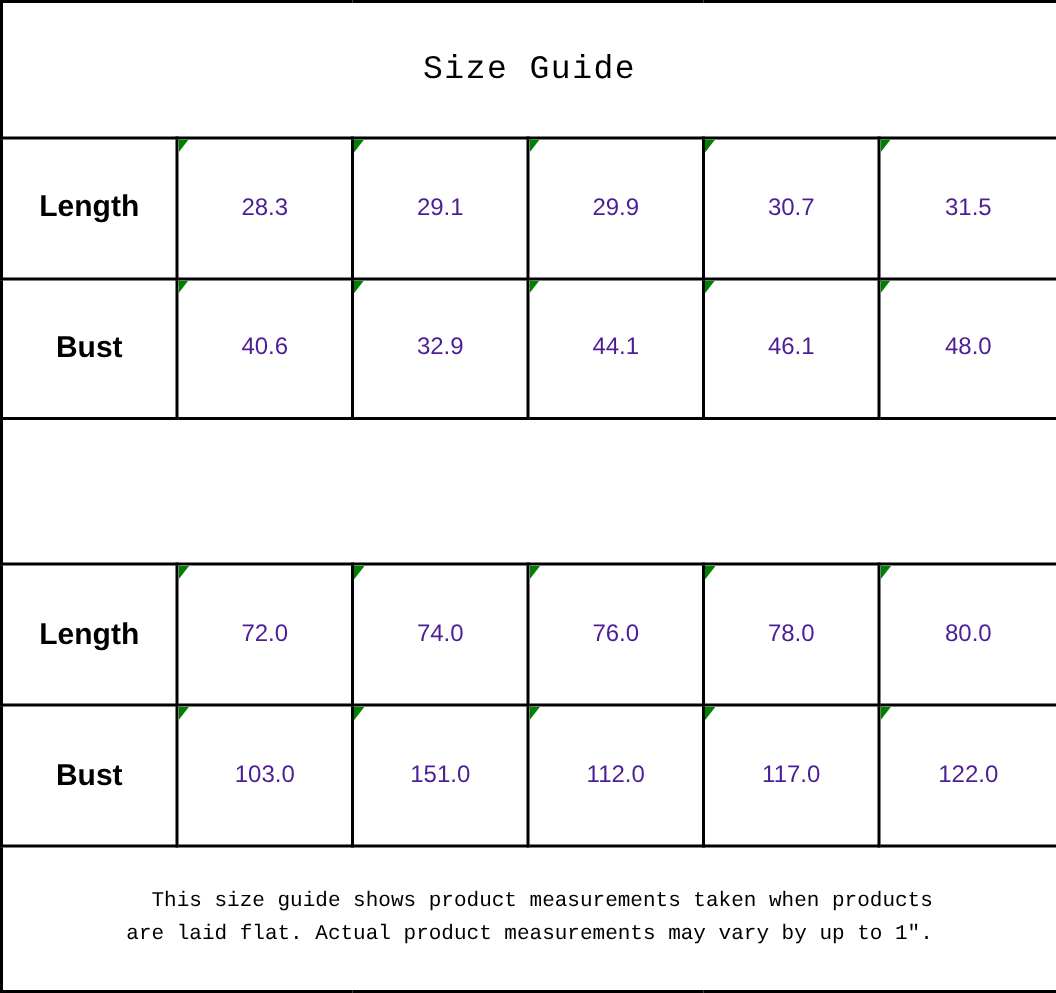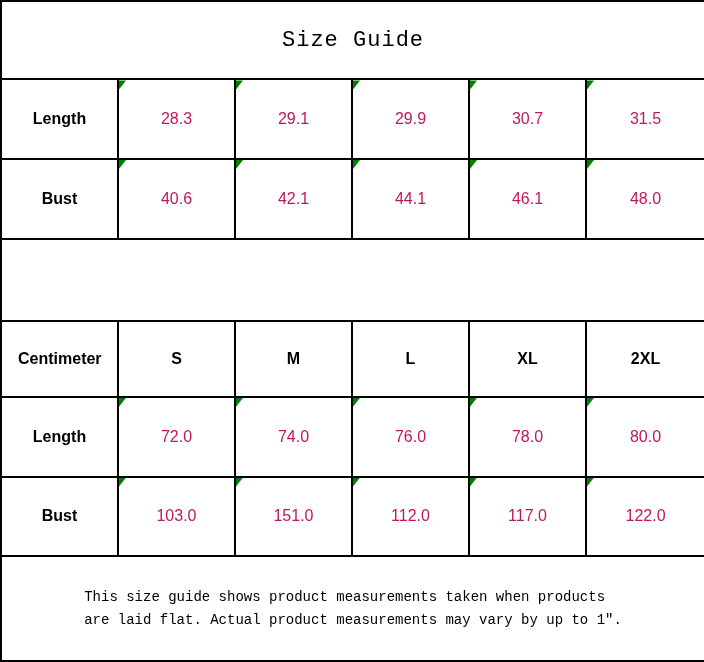--- a/index.html
+++ b/index.html
@@ -19,63 +19,63 @@
     height: 662px;
     font-family: "Liberation Sans", sans-serif;
     color: #000000;
     background: #ffffff;
   }
   table.size-guide td {
     border: 2px solid #000000;
     text-align: center;
     vertical-align: middle;
     position: relative;
-    padding: 16px;
+    padding: 4px;
     overflow: hidden;
   }
   tr.r-title  { height: 58px; }
   tr.r-head   { height: 57px; }
   tr.r-data   { height: 60px; }
   tr.r-gap    { height: 62px; }
   tr.r-foot   { height: 62px; }
 
   .title-cell {
     font-family: "Liberation Mono", monospace;
     font-size: 22px;
     font-weight: normal;
     letter-spacing: 1px;
   }
   .head-cell {
     font-weight: bold;
     font-size: 16px;
   }
   .label-cell {
     font-weight: bold;
-    font-size: 16px;
+    font-size: 20px;
   }
   .val-cell {
     font-size: 16px;
-    color: #be185d;
+    color: #4c1d95;
   }
   .tri {
     position: absolute;
     top: 0;
     left: 0;
     width: 7px;
     height: 9px;
     clip-path: polygon(0 0, 100% 0, 0 100%);
     display: block;
   }
   .foot-cell {
     font-family: "Liberation Mono", monospace;
     font-size: 14px;
   }
   .foot-inner {
     display: inline-block;
-    text-align: left;
+    text-align: right;
     line-height: 1.6;
   }
 </style>
 </head>
 <body>
 
 <table class="size-guide">
   <colgroup>
     <col style="width:117px">
       <col style="width:117px">
@@ -97,38 +97,30 @@
     <td class="val-cell"><span class="tri" style="background: rgb(0, 128, 0);"></span><span>29.1</span></td>
     <td class="val-cell"><span class="tri" style="background: rgb(0, 128, 0);"></span><span>29.9</span></td>
     <td class="val-cell"><span class="tri" style="background: rgb(0, 128, 0);"></span><span>30.7</span></td>
     <td class="val-cell"><span class="tri" style="background: rgb(0, 128, 0);"></span><span>31.5</span></td>
   </tr>
 
 
   <tr class="r-data">
     <td class="label-cell">Bust</td>
     <td class="val-cell"><span class="tri" style="background: rgb(0, 128, 0);"></span><span>40.6</span></td>
-    <td class="val-cell"><span class="tri" style="background: rgb(0, 128, 0);"></span><span>42.1</span></td>
+    <td class="val-cell"><span class="tri" style="background: rgb(0, 128, 0);"></span><span>32.9</span></td>
     <td class="val-cell"><span class="tri" style="background: rgb(0, 128, 0);"></span><span>44.1</span></td>
     <td class="val-cell"><span class="tri" style="background: rgb(0, 128, 0);"></span><span>46.1</span></td>
     <td class="val-cell"><span class="tri" style="background: rgb(0, 128, 0);"></span><span>48.0</span></td>
   </tr>
 
   <tr class="r-gap">
     <td colspan="6"></td>
   </tr>
 
-  <tr class="r-head">
-    <td class="head-cell">Centimeter</td>
-    <td class="head-cell">S</td>
-    <td class="head-cell">M</td>
-    <td class="head-cell">L</td>
-    <td class="head-cell">XL</td>
-    <td class="head-cell">2XL</td>
-  </tr>
 
   <tr class="r-data">
     <td class="label-cell">Length</td>
     <td class="val-cell"><span class="tri" style="background: rgb(0, 128, 0);"></span><span>72.0</span></td>
     <td class="val-cell"><span class="tri" style="background: rgb(0, 128, 0);"></span><span>74.0</span></td>
     <td class="val-cell"><span class="tri" style="background: rgb(0, 128, 0);"></span><span>76.0</span></td>
     <td class="val-cell"><span class="tri" style="background: rgb(0, 128, 0);"></span><span>78.0</span></td>
     <td class="val-cell"><span class="tri" style="background: rgb(0, 128, 0);"></span><span>80.0</span></td>
   </tr>
 

